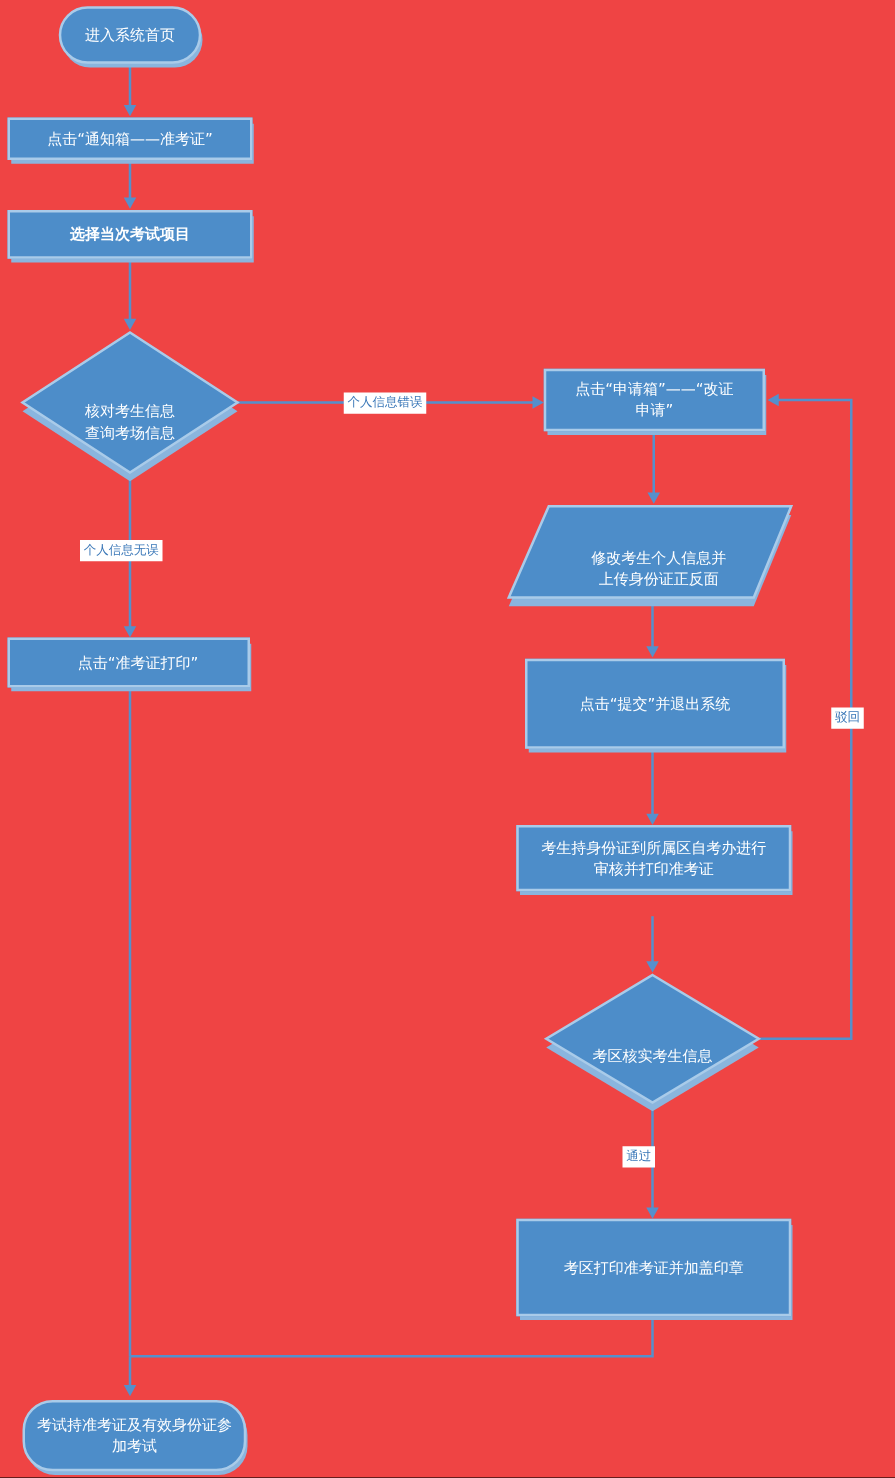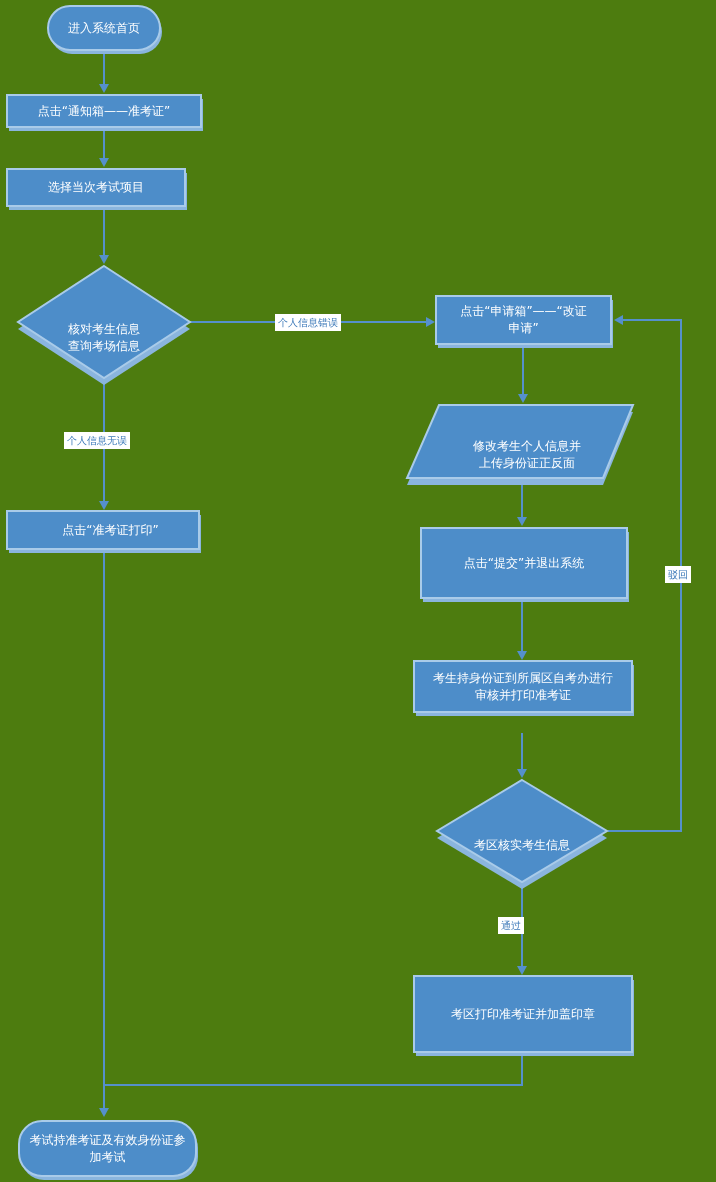--- a/index.html
+++ b/index.html
@@ -1,19 +1,19 @@
 <!DOCTYPE html>
 <html><head>
 <meta charset="utf-8">
 <style>
   html,body{margin:0;padding:0;background:#000;}
   .canvas{
     position:relative;
     width:716px;height:1182px;
-    background:#4d7c0f;
+    background:#ef4444;
     font-family:"DejaVu Sans",sans-serif;
     overflow:hidden;
   }
   .connectors{position:absolute;left:0;top:0;z-index:1;}
   .node{
     position:absolute;z-index:2;
     display:flex;align-items:center;justify-content:center;
     box-sizing:border-box;
     text-align:center;
     color:#fff;font-size:12px;line-height:17px;
@@ -75,21 +75,21 @@
   </svg>
 
   <div class="node shape terminal" style="left:47px;top:5px;width:114px;height:46px;">
     <span class="label">进入系统首页</span>
   </div>
 
   <div class="node shape" style="left:6px;top:94px;width:196px;height:34px;">
     <span class="label">点击“通知箱——准考证”</span>
   </div>
 
-  <div class="node shape" style="left:6px;top:168px;width:180px;height:39px;">
+  <div class="node shape" style="left:6px;top:168px;width:196px;height:39px;font-weight:bold;">
     <span class="label">选择当次考试项目</span>
   </div>
 
   <div class="node svgnode" style="left:16px;top:264px;width:176px;height:128px;">
     <svg width="176" height="128" viewBox="0 0 176 128">
       <polygon points="88,9 174,65 88,121 2,65" fill="#8ab5de"></polygon>
       <polygon points="88,2 174,58 88,114 2,58" fill="#4d8dc9" stroke="#a9cbe9" stroke-width="2"></polygon>
     </svg>
     <span class="label">核对考生信息
 查询考场信息</span>

